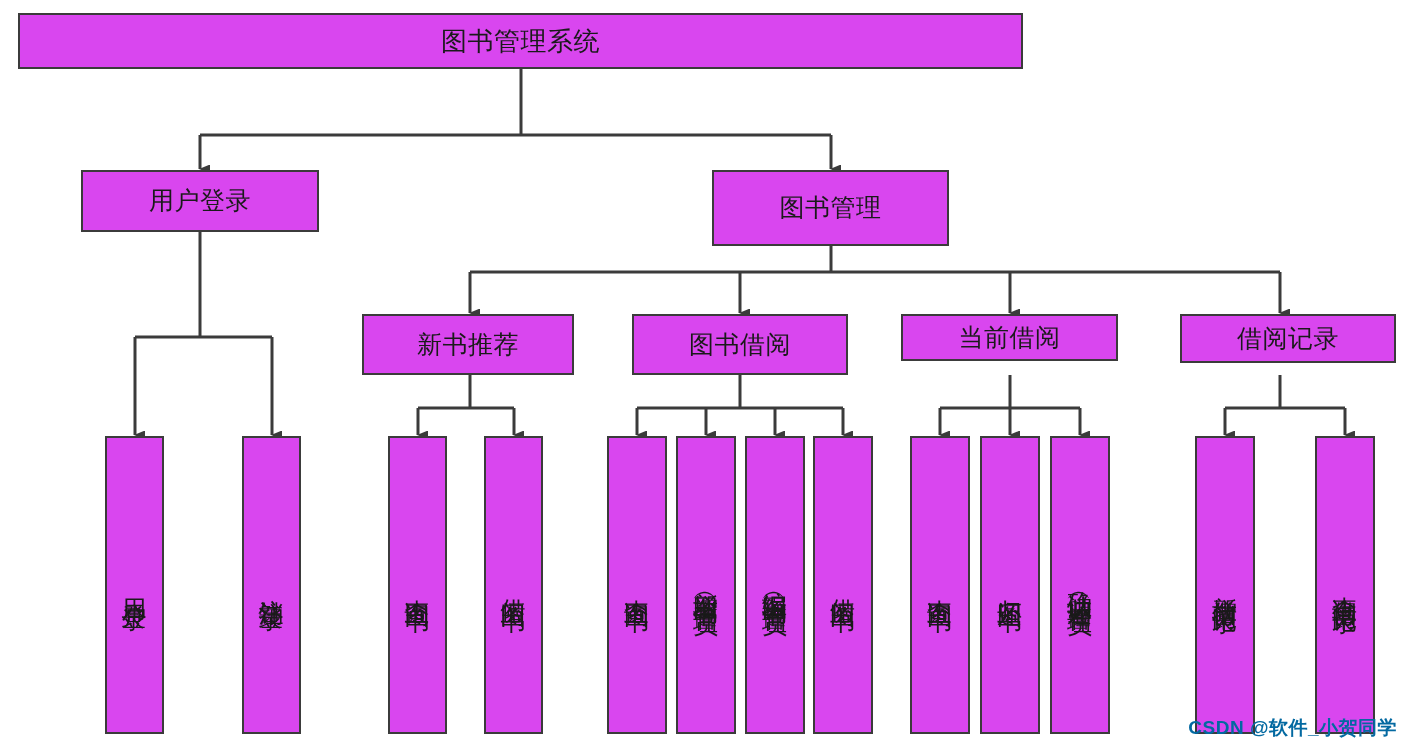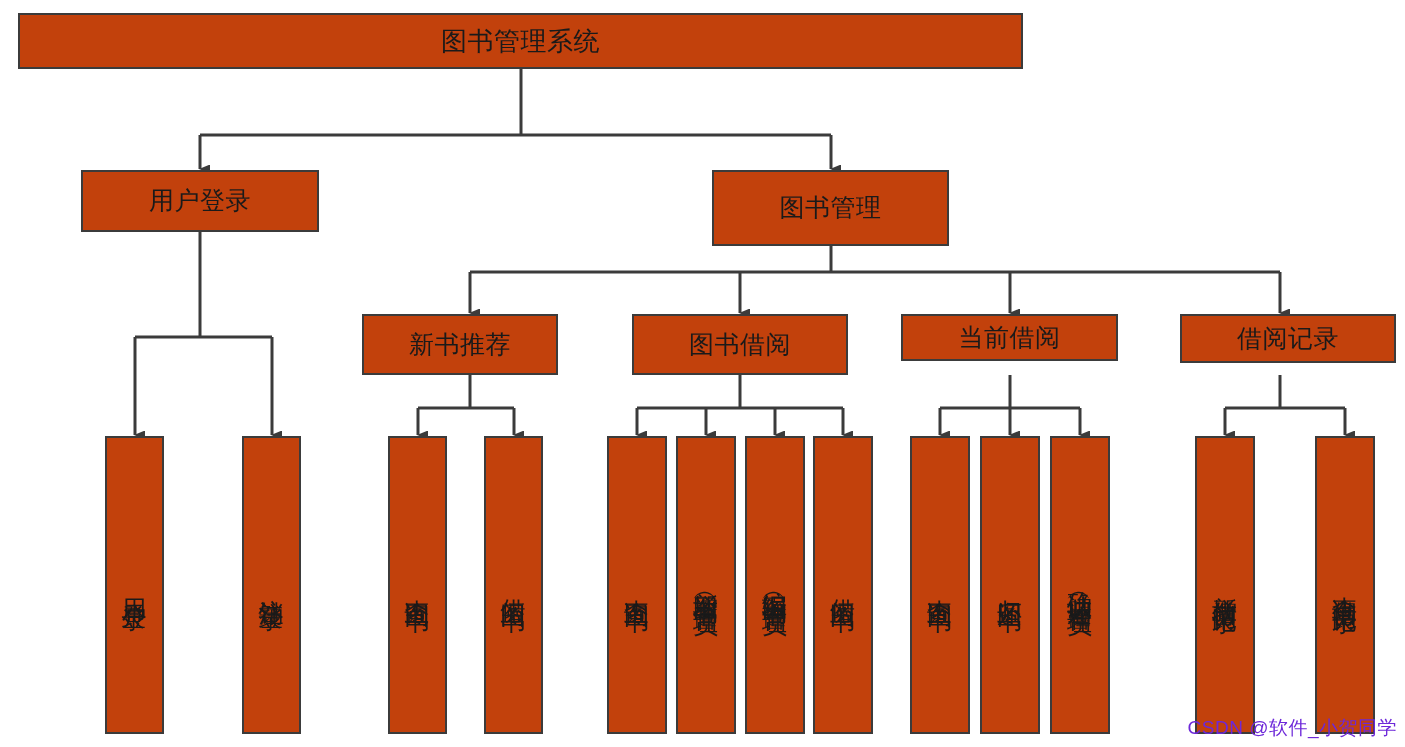--- a/index.html
+++ b/index.html
@@ -22,21 +22,21 @@
     position: absolute;
     left: 0;
     top: 0;
     width: 1405px;
     height: 747px;
     pointer-events: none;
   }
   .node {
     position: absolute;
     box-sizing: border-box;
-    background: #c2410c;
+    background: #d946ef;
     border: 2px solid #3b3b3b;
     display: flex;
     align-items: center;
     justify-content: center;
     color: #1a1a1a;
   }
   .node-label {
     display: block;
     text-align: center;
     line-height: 1.18;
@@ -61,24 +61,25 @@
     line-height: 1.12;
     letter-spacing: 3px;
     max-height: 100%;
     white-space: nowrap;
   }
   #watermark {
     position: absolute;
     right: 8px;
     bottom: 6px;
     font-size: 19px;
-    color: #6d28d9;
+    color: #0369a1;
     letter-spacing: 0.5px;
     white-space: nowrap;
     user-select: none;
+    font-weight: bold;
   }
 </style>
 </head>
 <body>
 
 <div id="diagram-root">
 
   <svg id="edge-layer" viewBox="0 0 1405 747" width="1405" height="747" aria-hidden="true">
     <defs>
       <marker id="arrowhead" markerWidth="9" markerHeight="11" refX="4.5" refY="10" orient="auto" markerUnits="userSpaceOnUse">
@@ -125,21 +126,21 @@
   <div id="node-layer">
       <div class="node horizontal root" style="left: 18px; top: 13px; width: 1005px; height: 56px;">
         <span class="node-label">图书管理系统</span>
       </div>
       <div class="node horizontal" style="left: 81px; top: 170px; width: 238px; height: 62px;">
         <span class="node-label">用户登录</span>
       </div>
       <div class="node horizontal" style="left: 712px; top: 170px; width: 237px; height: 76px;">
         <span class="node-label">图书管理</span>
       </div>
-      <div class="node horizontal" style="left: 362px; top: 314px; width: 196px; height: 61px;">
+      <div class="node horizontal" style="left: 362px; top: 314px; width: 212px; height: 61px;">
         <span class="node-label">新书推荐</span>
       </div>
       <div class="node horizontal" style="left: 632px; top: 314px; width: 216px; height: 61px;">
         <span class="node-label">图书借阅</span>
       </div>
       <div class="node horizontal" style="left: 901px; top: 314px; width: 217px; height: 47px;">
         <span class="node-label">当前借阅</span>
       </div>
       <div class="node horizontal" style="left: 1180px; top: 314px; width: 216px; height: 49px;">
         <span class="node-label">借阅记录</span>

